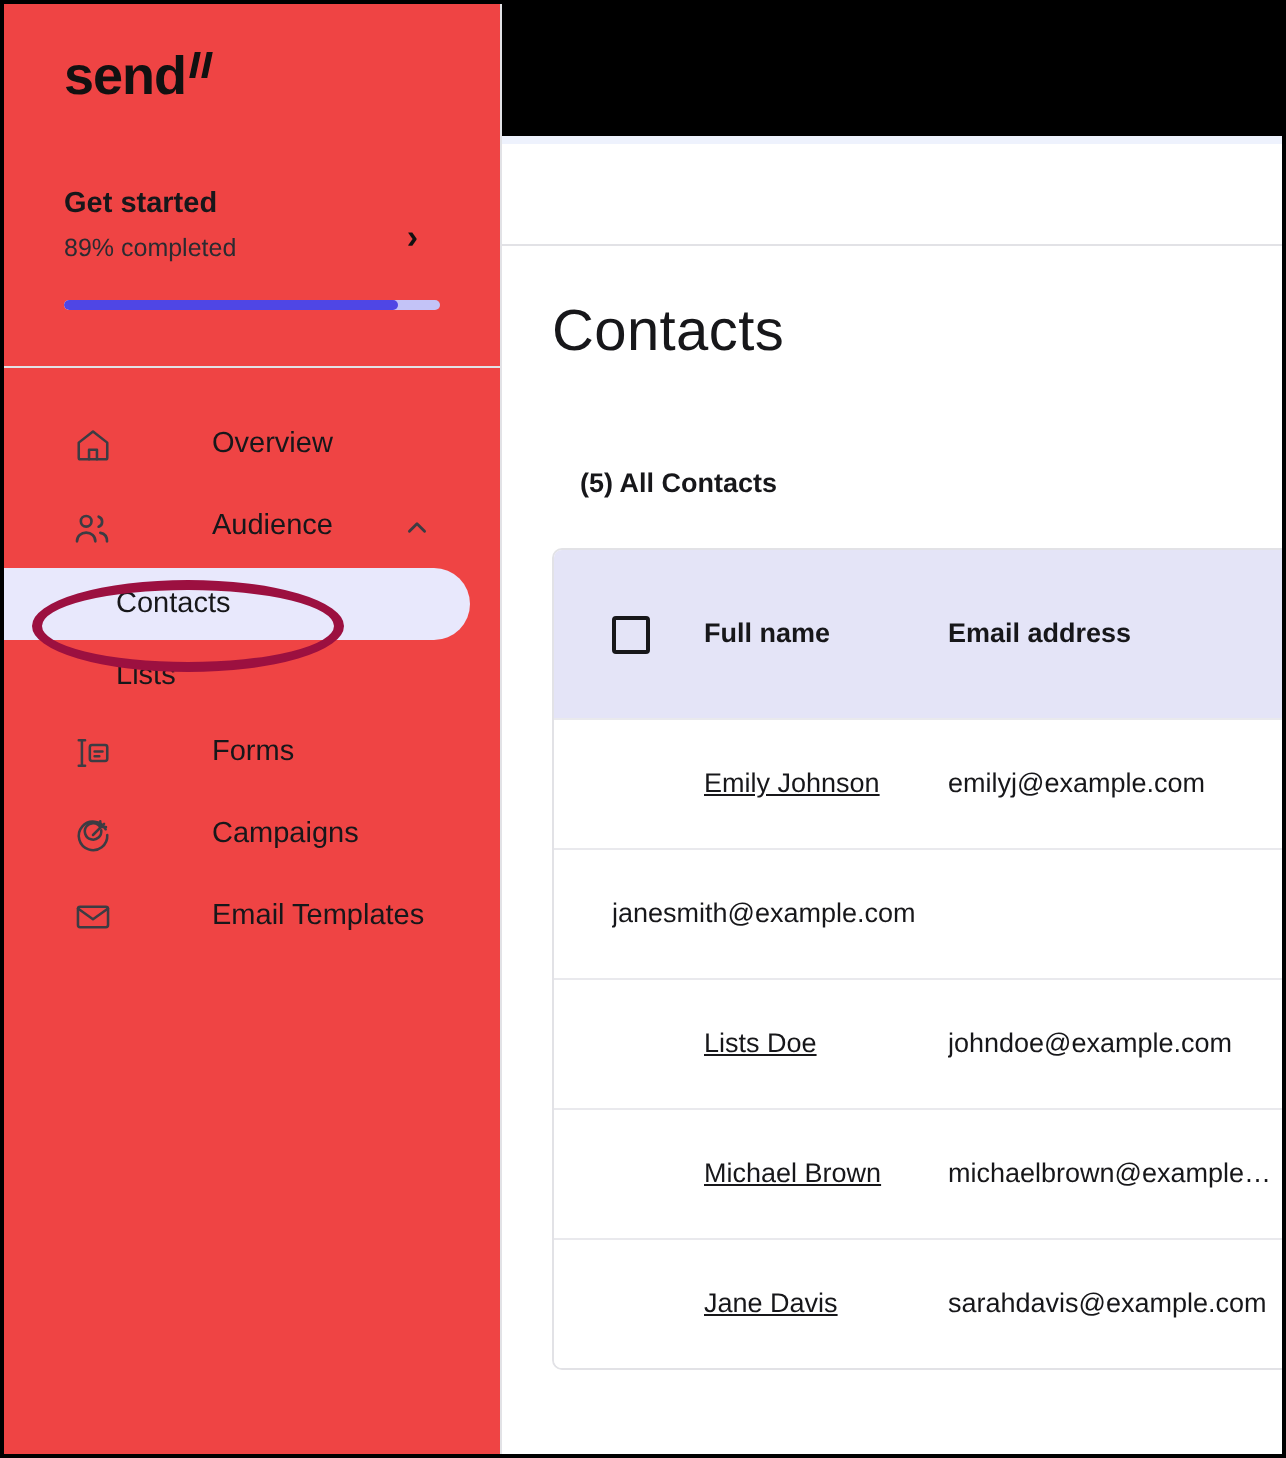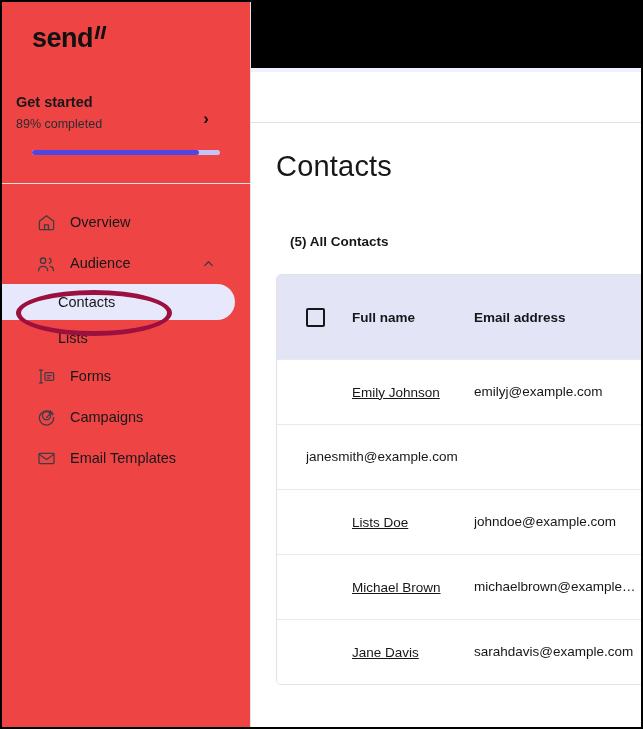--- a/index.html
+++ b/index.html
@@ -59,21 +59,21 @@
     transform: skewX(-12deg);
   }
   .logo-marks i.m1 { left: 1px; }
   .logo-marks i.m2 { left: 7px; }
 
   
   #get-started {
     position: absolute;
     left: 0; top: 90px;
     width: 249px;
-    padding: 0 14px;
+    padding: 0 30px;
   }
   #gs-title {
     font-size: 14.5px;
     font-weight: 700;
     color: #17171a;
     line-height: 20px;
   }
   #gs-sub {
     margin-top: 4px;
     font-size: 12.5px;
@@ -116,20 +116,21 @@
     left: 0; top: 200px;
     width: 249px;
   }
   .nav-row {
     position: relative;
     display: flex;
     align-items: center;
     height: 41px;
     padding-left: 32px;
     cursor: pointer;
+    gap: 36px;
   }
   .nav-icon {
     width: 24px;
     height: 24px;
     display: flex;
     align-items: center;
     justify-content: center;
     flex: 0 0 24px;
     color: #3c3c43;
   }

